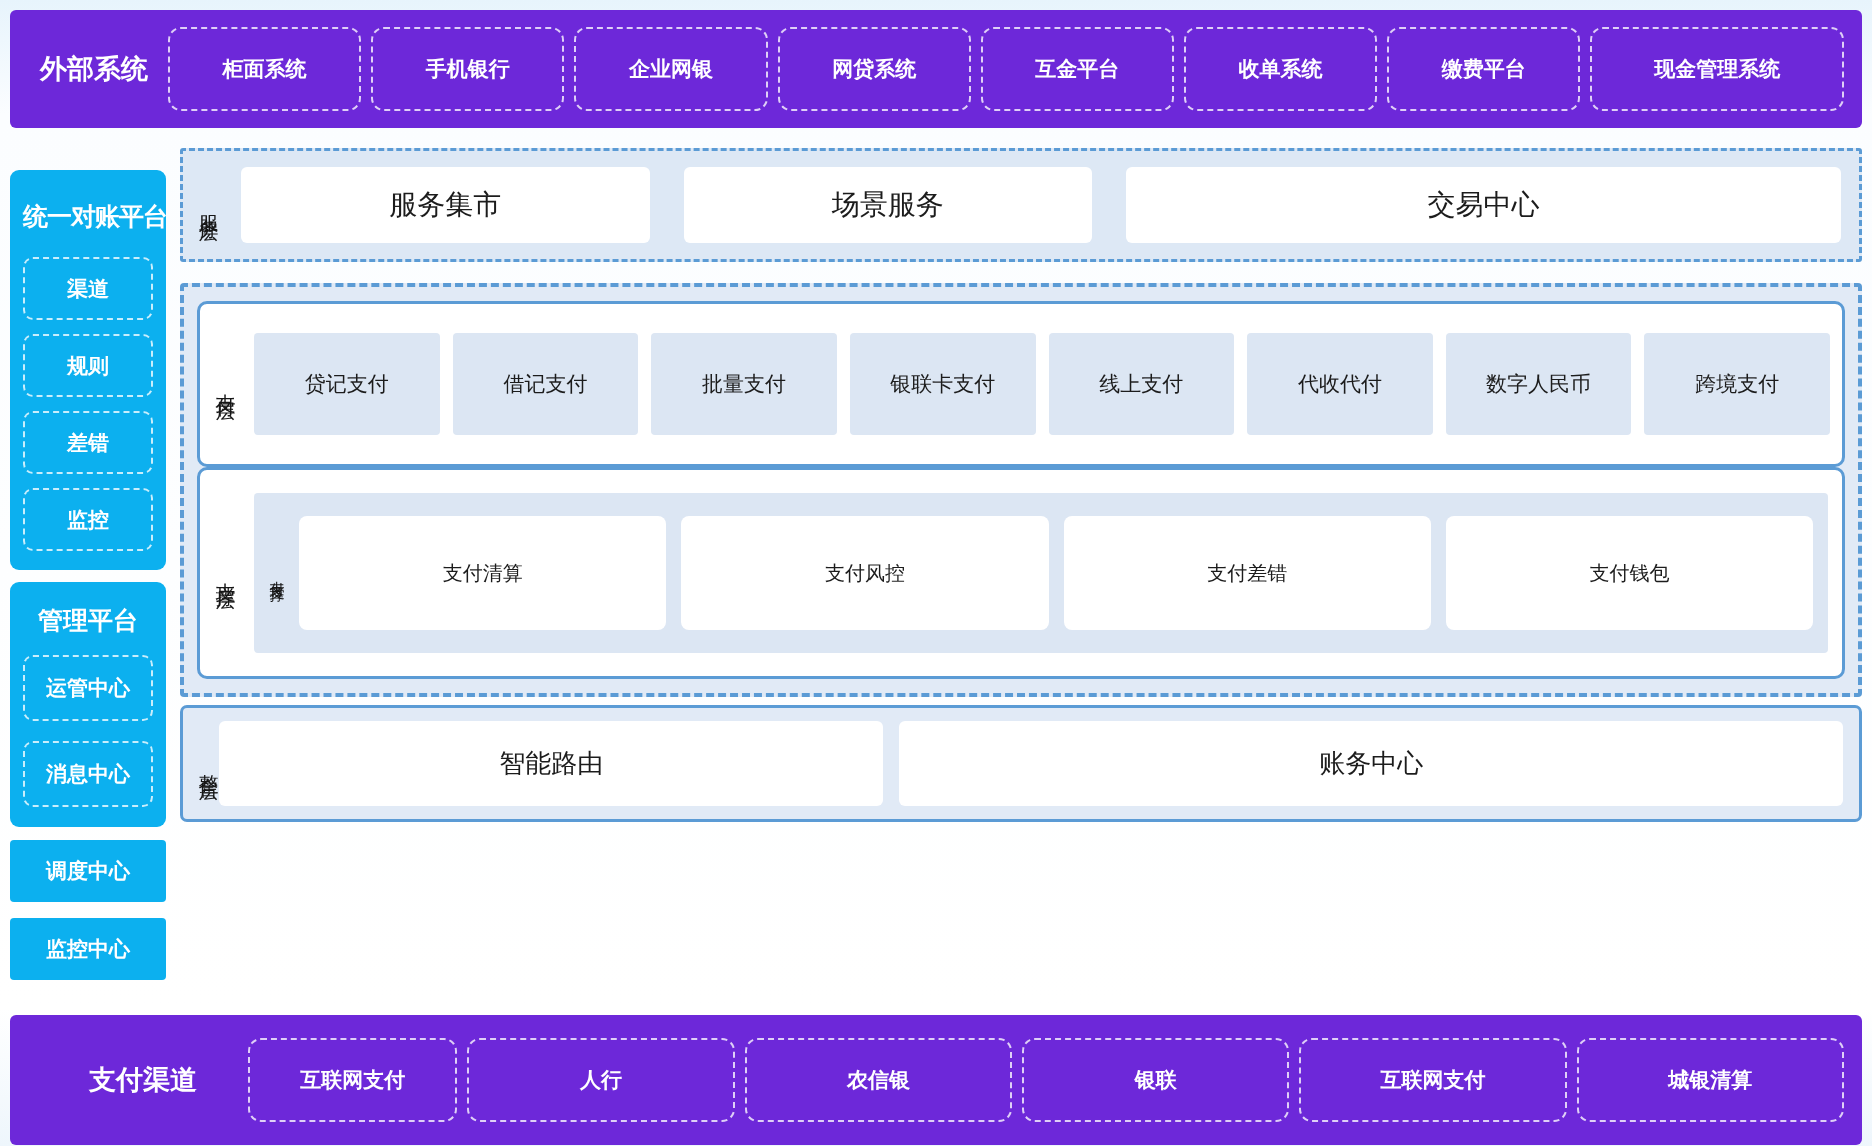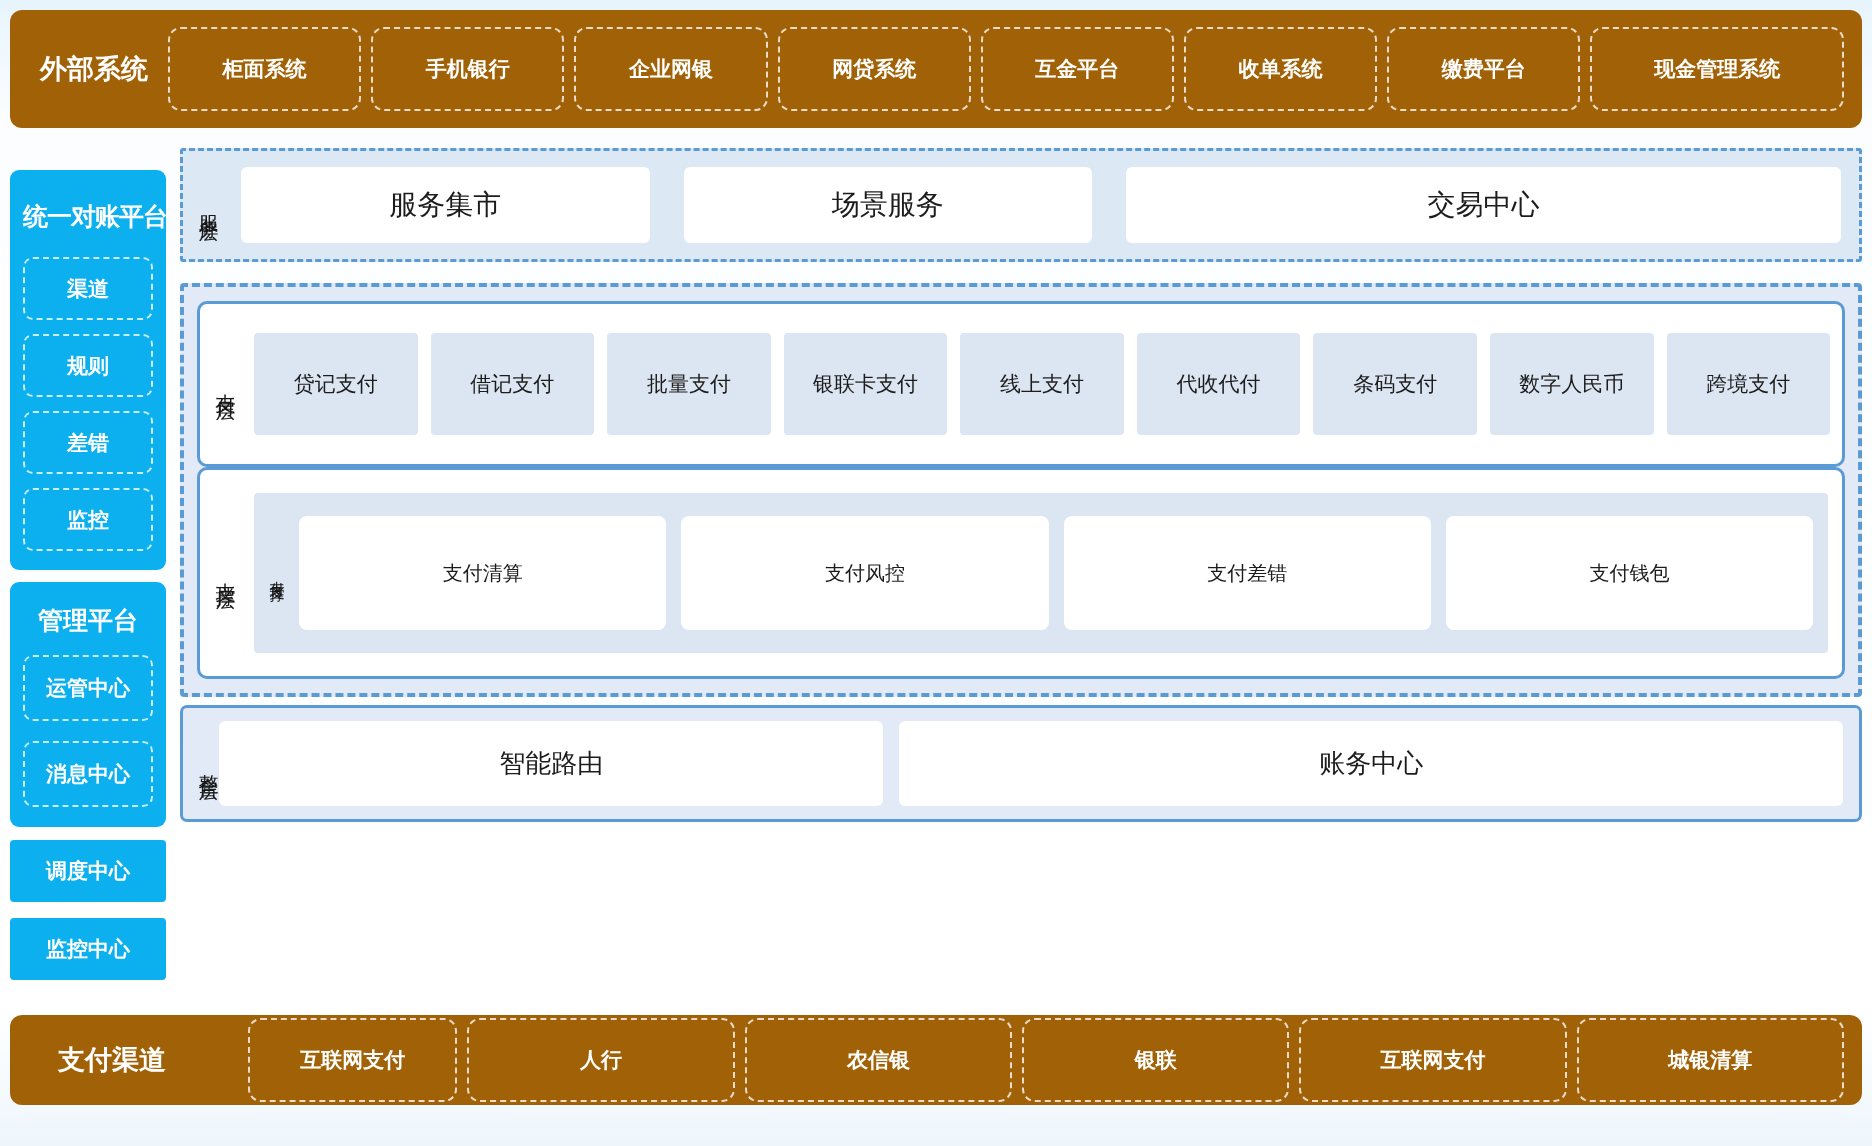--- a/index.html
+++ b/index.html
@@ -6,32 +6,32 @@
   html,body { width:1872px; height:1146px; }
   body {
     font-family:"DejaVu Sans","Liberation Sans",sans-serif;
     background:linear-gradient(180deg,#e7f4fc 0%,#fbfdff 10%,#ffffff 88%,#eef6fc 100%);
     position:relative; overflow:hidden; color:#1c1c1c;
   }
   .abs { position:absolute; }
 
   
   .cyan-bar {
-    background:#a16207; border-radius:12px;
-    display:flex; align-items:center; padding:0 18px 0 30px; gap:20px;
+    background:#6d28d9; border-radius:6px;
+    display:flex; align-items:center; padding:0 18px 0 30px; gap:20px;text-align:center;
   }
   .bar-title { color:#fff; font-weight:bold; font-size:27px; white-space:nowrap; flex:0 0 auto; }
   .bar-boxes { flex:1; display:flex; gap:10px; align-items:center; }
   .dash-box {
     flex:1; height:84px; border:2px dashed rgba(255,255,255,.78); border-radius:13px;
     display:flex; align-items:center; justify-content:center;
     color:#fff; font-weight:bold; font-size:21px; white-space:nowrap;
   }
   .top-bar  { left:10px; top:10px;   width:1852px; height:118px; }
-  .bot-bar  { left:10px; top:1015px; width:1852px; height:90px;padding-left:48px; }
+  .bot-bar  { left:10px; top:1015px; width:1852px; height:130px;padding-left:48px; }
   .top-bar .dash-box.wide { flex:1.32; }
   .bot-bar .bar-title { width:170px; }
   .bot-bar .dash-box.narrow { flex:0.78; }
 
   
   .side-panel {
     position:absolute; left:10px; width:156px; background:#0cb0ef; border-radius:9px;
     display:flex; flex-direction:column; align-items:stretch; padding:0 13px;
   }
   .side-title { color:#fff; font-weight:bold; font-size:25px; text-align:center; white-space:nowrap; }
@@ -163,21 +163,20 @@
 
   <div class="sub-panel payment-panel">
     <div class="vlabel">支付层</div>
     <div class="payment-tiles">
       <div class="payment-tile">贷记支付</div>
       <div class="payment-tile">借记支付</div>
       <div class="payment-tile">批量支付</div>
       <div class="payment-tile">银联卡支付</div>
       <div class="payment-tile">线上支付</div>
       <div class="payment-tile">代收代付</div>
-      <div class="payment-tile">条码支付</div>
       <div class="payment-tile">数字人民币</div>
       <div class="payment-tile">跨境支付</div>
     </div>
   </div>
 
   <div class="sub-panel support-panel">
     <div class="vlabel">支撑层</div>
     <div class="support-groups">
       <div class="support-group">
         <div class="vlabel group-label">支付支撑</div>

